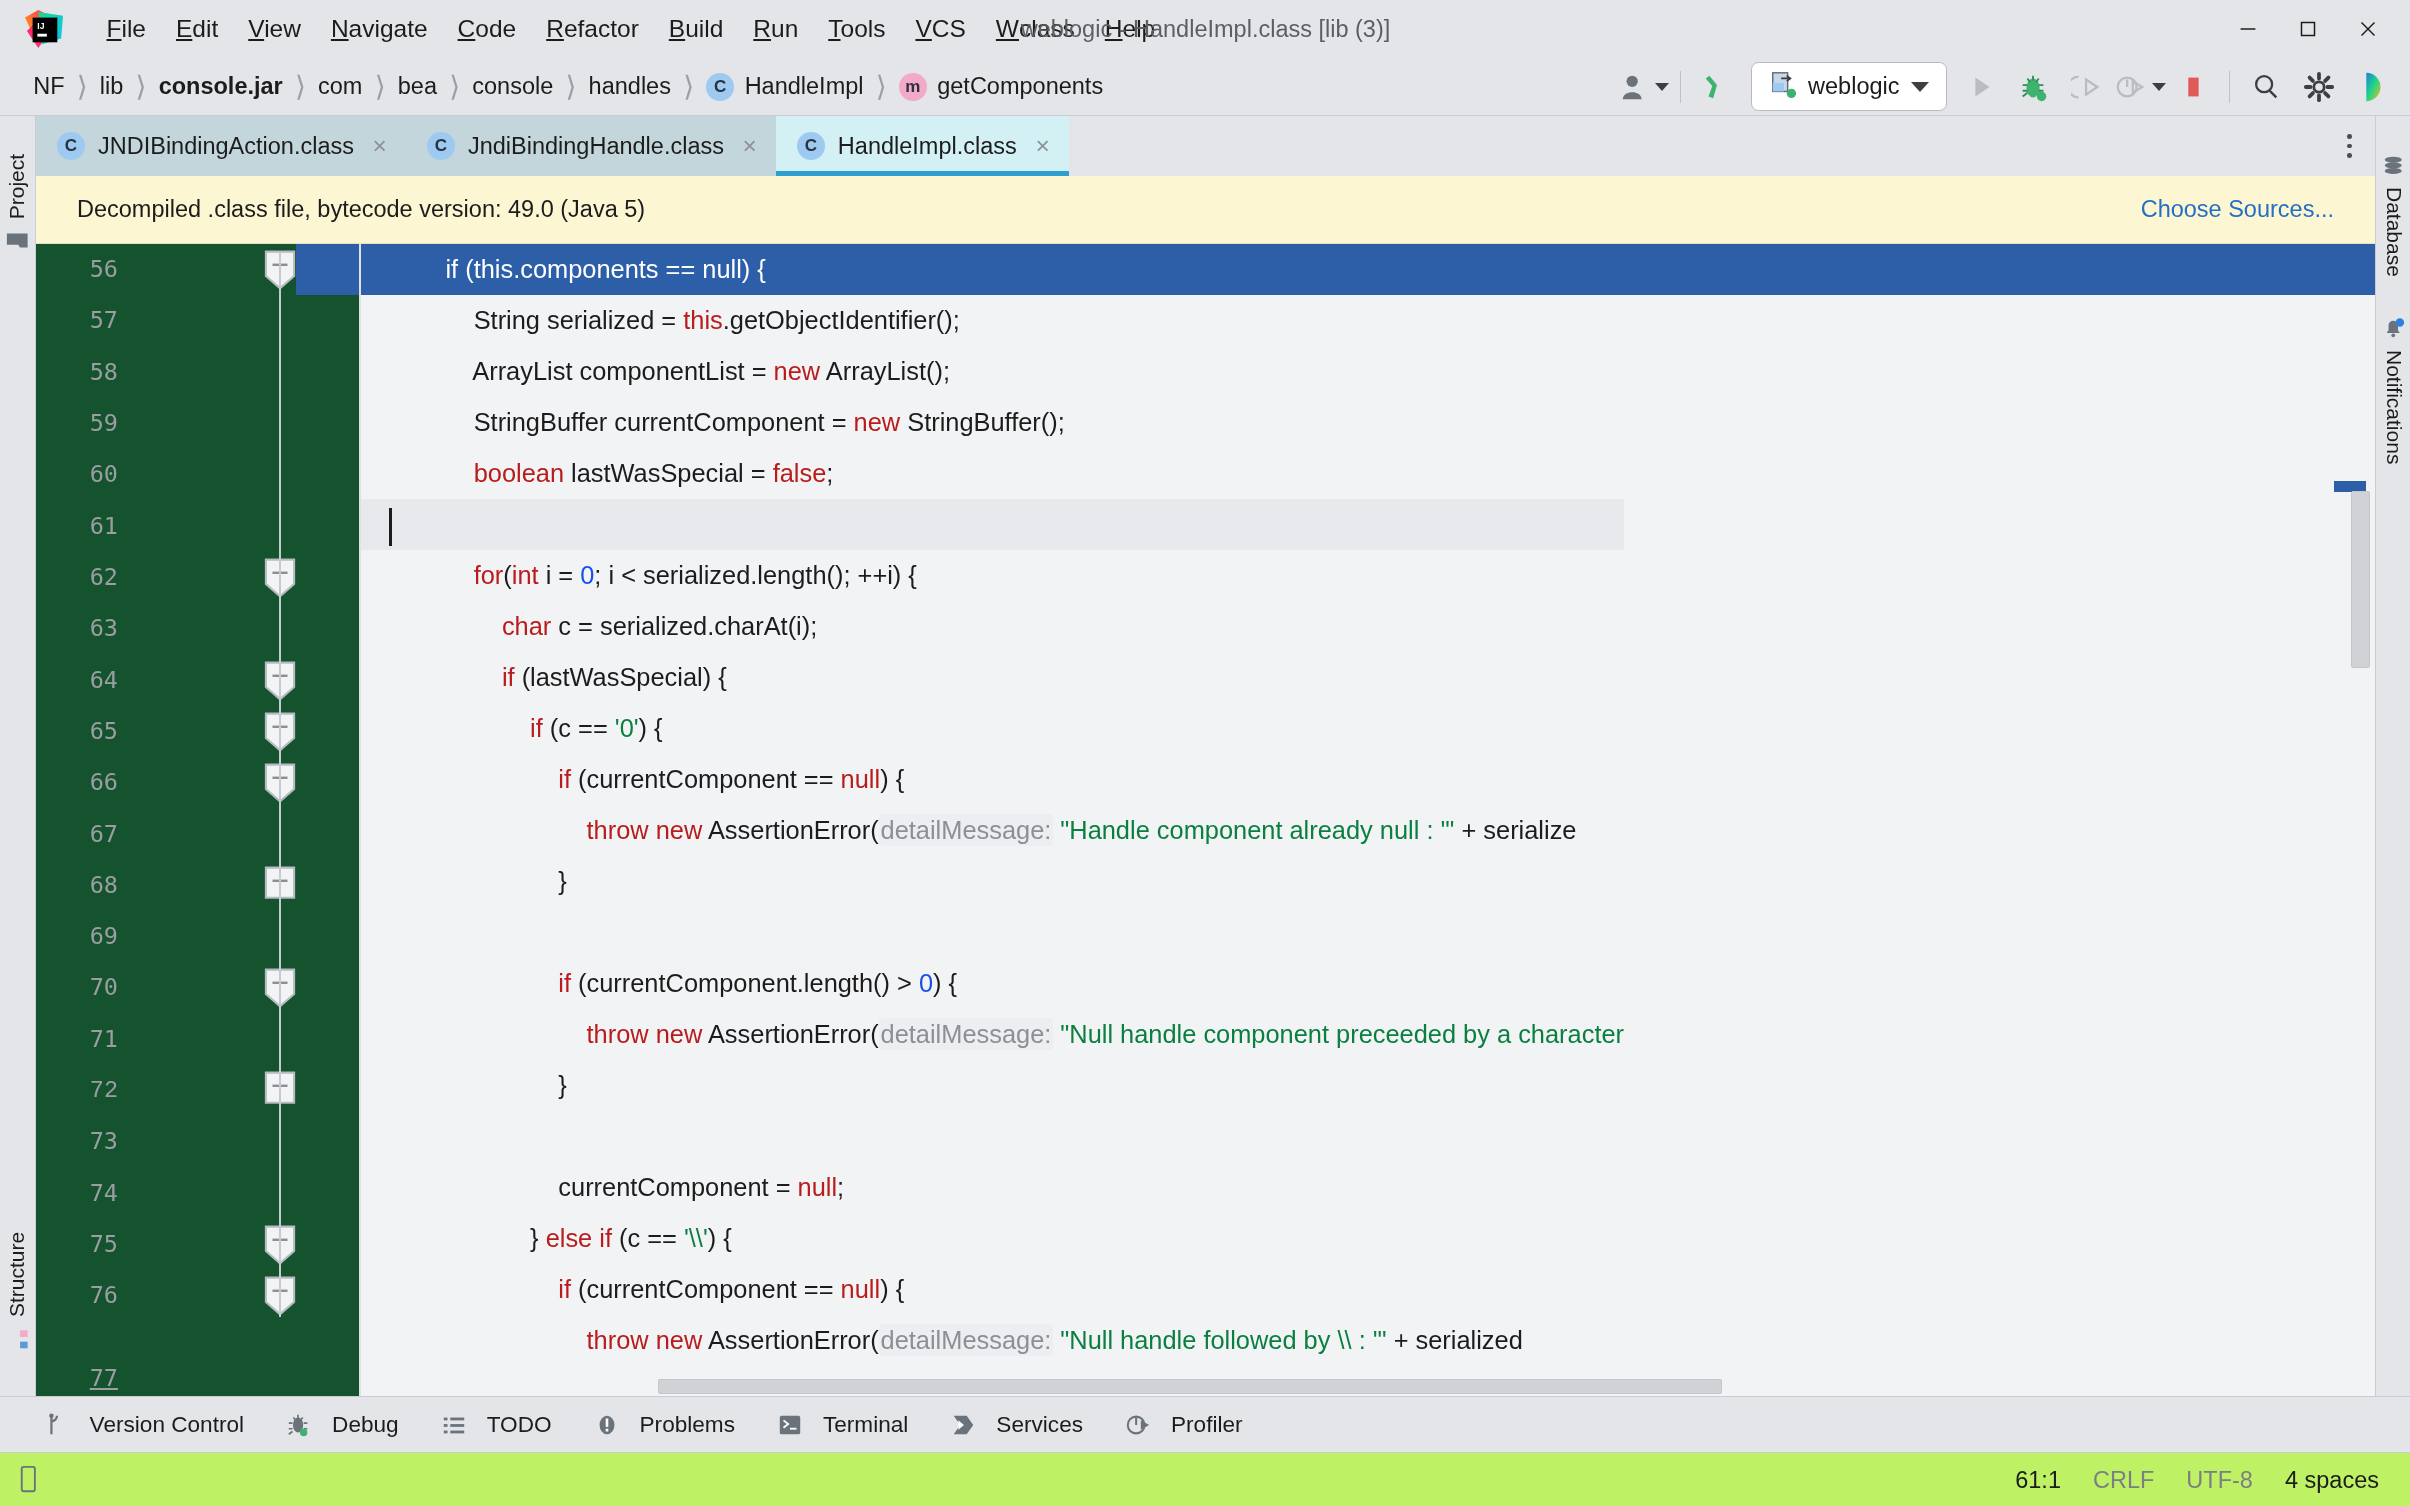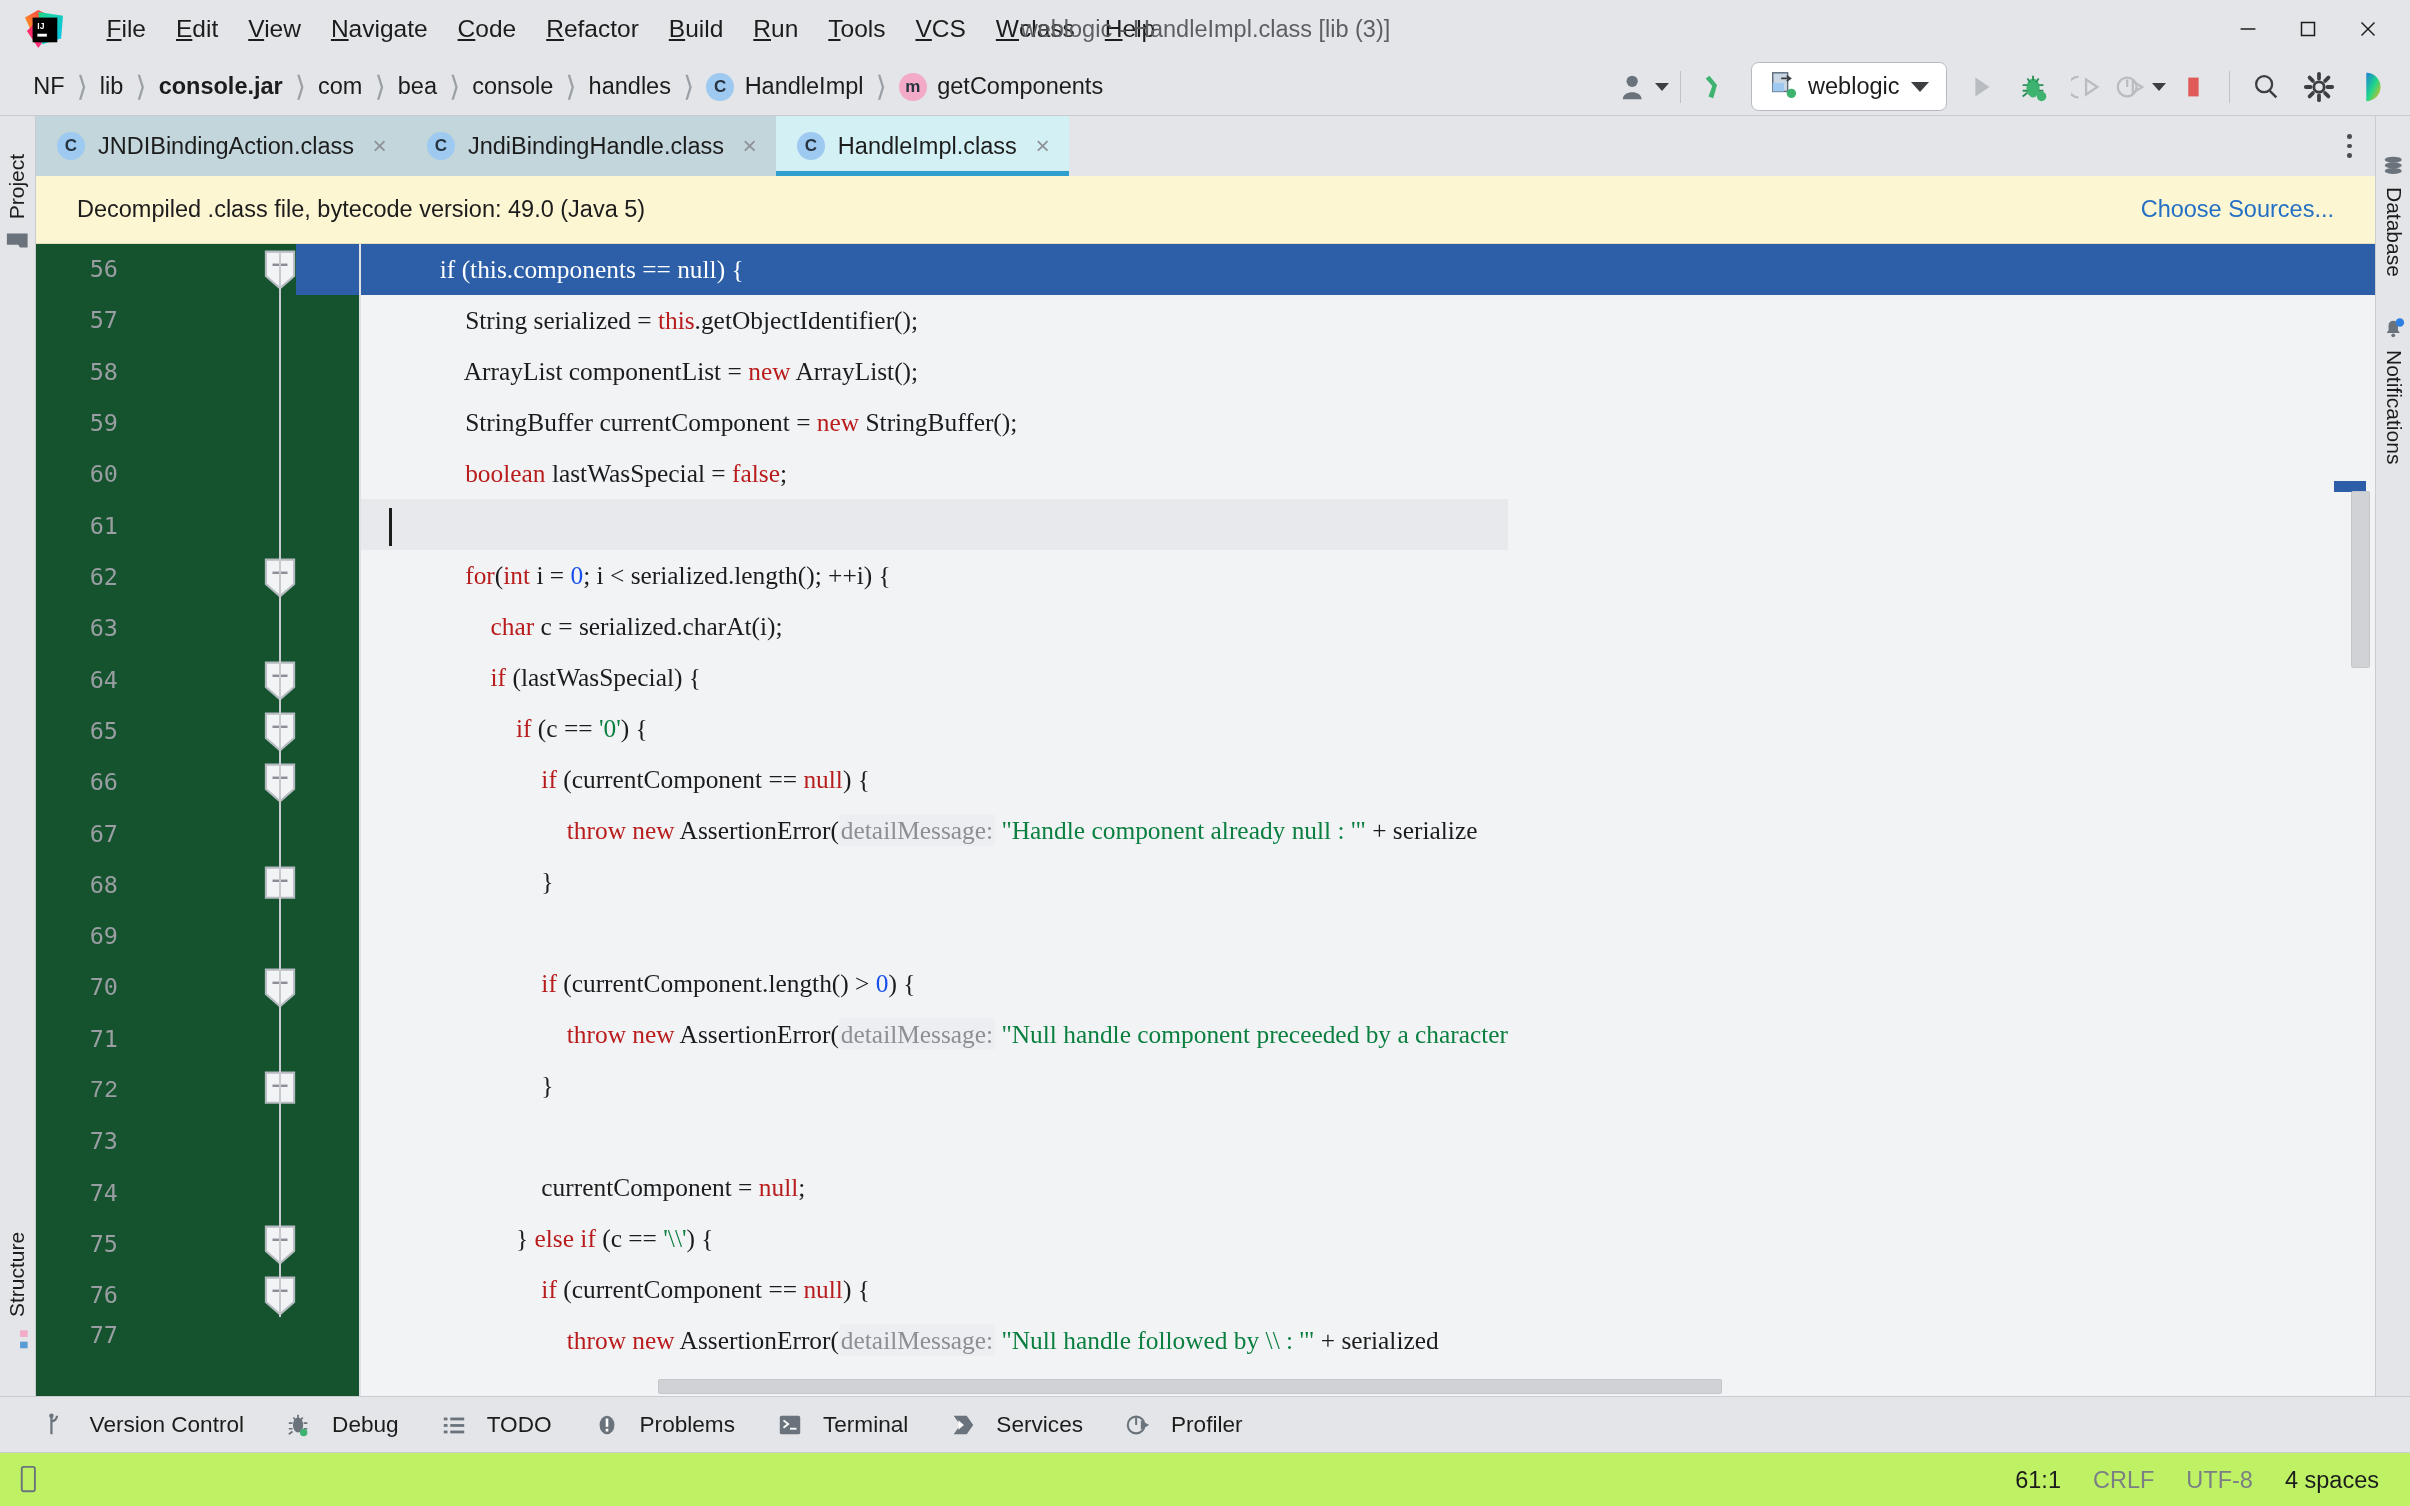--- a/index.html
+++ b/index.html
@@ -120,21 +120,21 @@
   }
   .fold {
     position: absolute; left: 228px; width: 32px; height: 51px;
   }
   .gutline { position: absolute; left: 243px; width: 1.9px; background: #c6cace; }
   .gutter-sep { position: absolute; top: 0; bottom: 0; left: 323px; width: 1.9px; background: #dfe1e5; }
 
   .codearea { flex: 1; position: relative; overflow: hidden; background: #f2f3f5; }
   .code {
     position: absolute; top: 0; left: 0; white-space: pre;
-    font-family: Liberation Serif, serif; font-size: 25.4px; line-height: 51px;
+    font-family: Liberation Sans, sans-serif; font-size: 25.4px; line-height: 51px;
     color: #1c1c1c;
   }
   .line { height: 51px; position: relative; padding-left: 28px; }
   .line.sel { background: #2c5fa8; color: #ffffff; }
   .line.sel .kw, .line.sel .str, .line.sel .num, .line.sel .hint { color: #ffffff; }
   .line.caret-line { background: #e7e9ec; }
   .kw { color: #b91c1c; }
   .str { color: #0a7f3f; }
   .num { color: #1750eb; }
   .hint { color: #8c8f94; background: #eceef1; border-radius: 3.8px; padding: 1.9px 1.9px; }
@@ -488,21 +488,21 @@
             <div class="lnum" style="top: 975px;">75</div>
             <div class="fold" style="top: 975px;"><svg width="32" height="51" viewBox="0 0 34 54">
                 <polygon points="2,8 32,8 32,34 17,47 2,34" fill="#f2f3f5" stroke="#b6bbc1" stroke-width="2.2"></polygon>
                 <line x1="9" y1="22" x2="25" y2="22" stroke="#8b9096" stroke-width="2.6"></line>
               </svg></div>
             <div class="lnum" style="top: 1026px;">76</div>
             <div class="fold" style="top: 1026px;"><svg width="32" height="51" viewBox="0 0 34 54">
                 <polygon points="2,8 32,8 32,34 17,47 2,34" fill="#f2f3f5" stroke="#b6bbc1" stroke-width="2.2"></polygon>
                 <line x1="9" y1="22" x2="25" y2="22" stroke="#8b9096" stroke-width="2.6"></line>
               </svg></div>
-            <div class="lnum" style="top: 1066px;">77</div>
+            <div class="lnum" style="top: 1109px; text-decoration: underline;">77</div>
             <div class="gutline" style="top: 9.4px; height: 1064px;"></div>
             <div style="position: absolute; left: 260px; right: 0px; height: 51px; top: 0px; background: rgb(44, 95, 168);"></div>
           </div>
         <div class="gutter-sep"></div>
         <div class="codearea">
           <div class="selband" style="top: 0px;"></div>
             <div class="code" id="codebox"><div class="line sel"><span>        </span><span class="kw">if</span><span> (this.components == </span><span class="kw">null</span><span>) {</span></div><div class="line"><span>            </span><span>String serialized = </span><span class="kw">this</span><span>.getObjectIdentifier();</span></div><div class="line"><span>            </span><span>ArrayList componentList = </span><span class="kw">new</span><span> ArrayList();</span></div><div class="line"><span>            </span><span>StringBuffer currentComponent = </span><span class="kw">new</span><span> StringBuffer();</span></div><div class="line"><span>            </span><span class="kw">boolean</span><span> lastWasSpecial = </span><span class="kw">false</span><span>;</span></div><div class="line caret-line"><span></span></div><div class="line"><span>            </span><span class="kw">for</span><span>(</span><span class="kw">int</span><span> i = </span><span class="num">0</span><span>; i &lt; serialized.length(); ++i) {</span></div><div class="line"><span>                </span><span class="kw">char</span><span> c = serialized.charAt(i);</span></div><div class="line"><span>                </span><span class="kw">if</span><span> (lastWasSpecial) {</span></div><div class="line"><span>                    </span><span class="kw">if</span><span> (c == </span><span class="str">'0'</span><span>) {</span></div><div class="line"><span>                        </span><span class="kw">if</span><span> (currentComponent == </span><span class="kw">null</span><span>) {</span></div><div class="line"><span>                            </span><span class="kw">throw</span><span> </span><span class="kw">new</span><span> AssertionError(</span><span class="hint">detailMessage:</span><span> </span><span class="str">"Handle component already null : '"</span><span> + serialize</span></div><div class="line"><span>                        </span><span>}</span></div><div class="line"><span></span></div><div class="line"><span>                        </span><span class="kw">if</span><span> (currentComponent.length() &gt; </span><span class="num">0</span><span>) {</span></div><div class="line"><span>                            </span><span class="kw">throw</span><span> </span><span class="kw">new</span><span> AssertionError(</span><span class="hint">detailMessage:</span><span> </span><span class="str">"Null handle component preceeded by a character</span></div><div class="line"><span>                        </span><span>}</span></div><div class="line"><span></span></div><div class="line"><span>                        </span><span>currentComponent = </span><span class="kw">null</span><span>;</span></div><div class="line"><span>                    </span><span>} </span><span class="kw">else if</span><span> (c == </span><span class="str">'\\'</span><span>) {</span></div><div class="line"><span>                        </span><span class="kw">if</span><span> (currentComponent == </span><span class="kw">null</span><span>) {</span></div><div class="line"><span>                            </span><span class="kw">throw</span><span> </span><span class="kw">new</span><span> AssertionError(</span><span class="hint">detailMessage:</span><span> </span><span class="str">"Null handle followed by \\ : '"</span><span> + serialized </span></div></div>
           <div class="caret-bar" style="left: 28px; top: 264px;"></div>
         </div>
 

